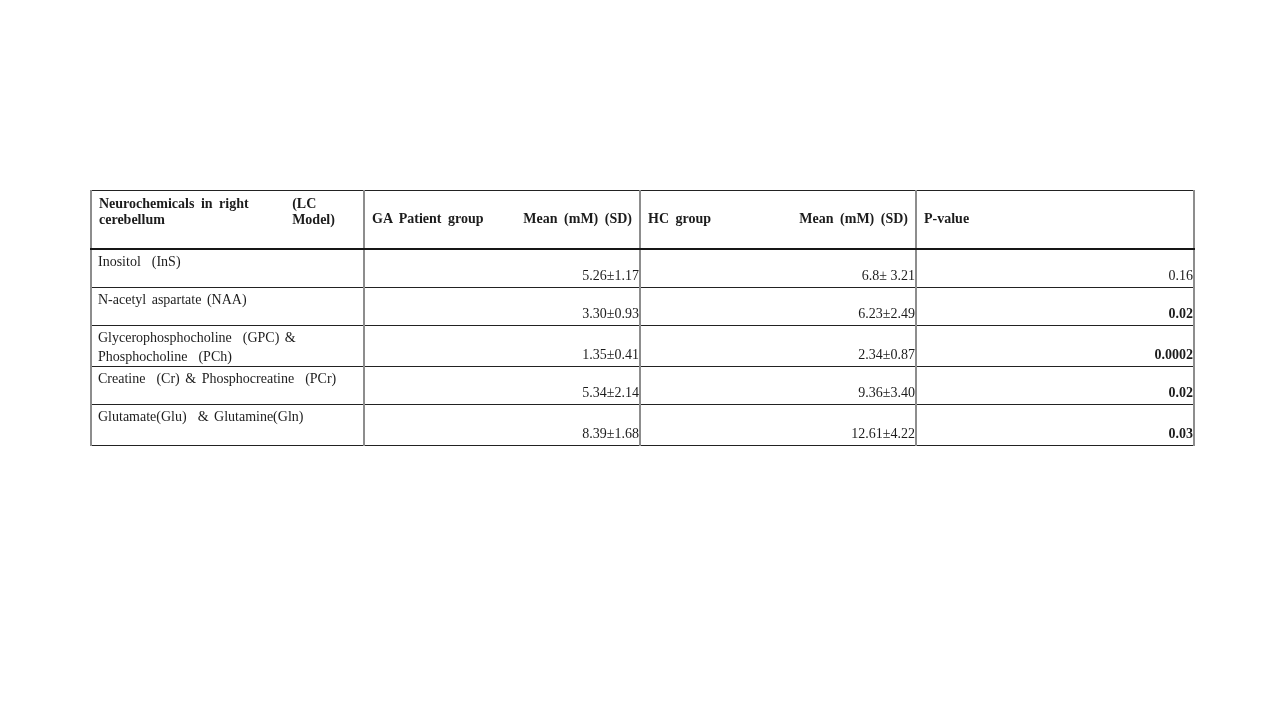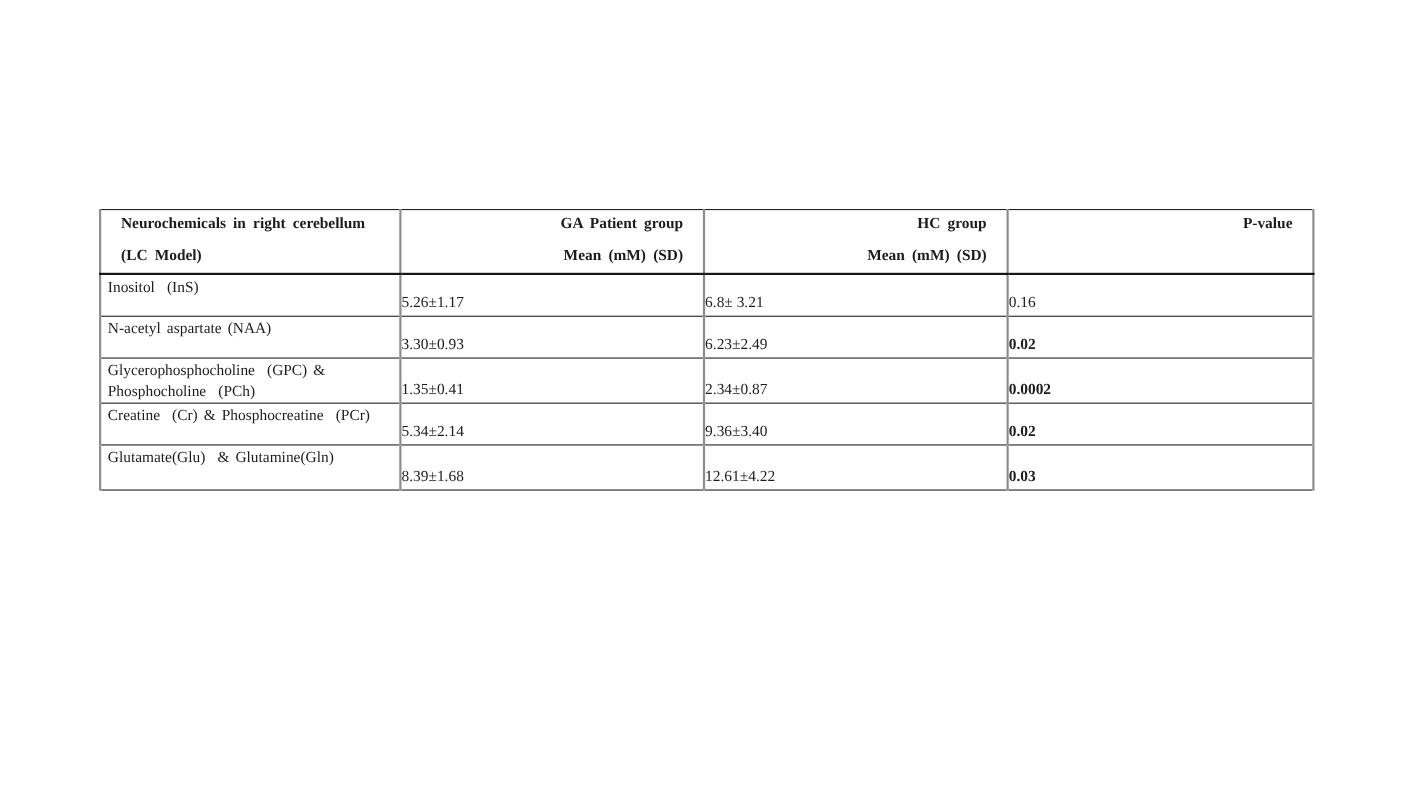--- a/index.html
+++ b/index.html
@@ -13,35 +13,35 @@
     position: absolute; left: 90px; top: 190px; width: 1103px;
     border-collapse: collapse; table-layout: fixed;
   }
   .data th, .data td {
     border-top: 1px solid #222222; border-bottom: 1px solid #222222;
     border-left: 2px solid #8d8d8d; border-right: 2px solid #8d8d8d;
     padding: 0; overflow: hidden;
   }
   .data thead th { border-bottom: 2px solid #161616; font-weight: bold; }
   .hdr {
-    display: flex; flex-direction: column; justify-content: space-between;
-    height: 57px; box-sizing: border-box; padding: 5px 18px 7px;
+    display: flex; flex-direction: row; justify-content: space-between;
+    height: 57px; box-sizing: border-box; padding: 5px 7px 7px;
     font-size: 14px; font-weight: bold; word-spacing: 3px; line-height: 16px;
     text-align: left;
   }
-  .hdr.center { align-items: flex-end; text-align: center; }
+  .hdr.center { align-items: center; text-align: center; }
   tr.datarow { height: 38px; padding-left: 40px; }
   tr.datarow:last-child { height: 41px; }
   td.name {
     vertical-align: top; text-align: left; font-size: 14px;
     line-height: 19px; padding: 2px 6px 0; white-space: pre-wrap;
     word-spacing: 2px;
   }
   td.val {
-    vertical-align: bottom; text-align: left; font-size: 14px;
+    vertical-align: bottom; text-align: right; font-size: 14px;
     padding-bottom: 3px; line-height: 16px; margin-left: 28px;
   }
   .bold { font-weight: bold; }
 </style>
 </head>
 <body>
 
 <div class="page">
   <table class="data">
     <colgroup>

